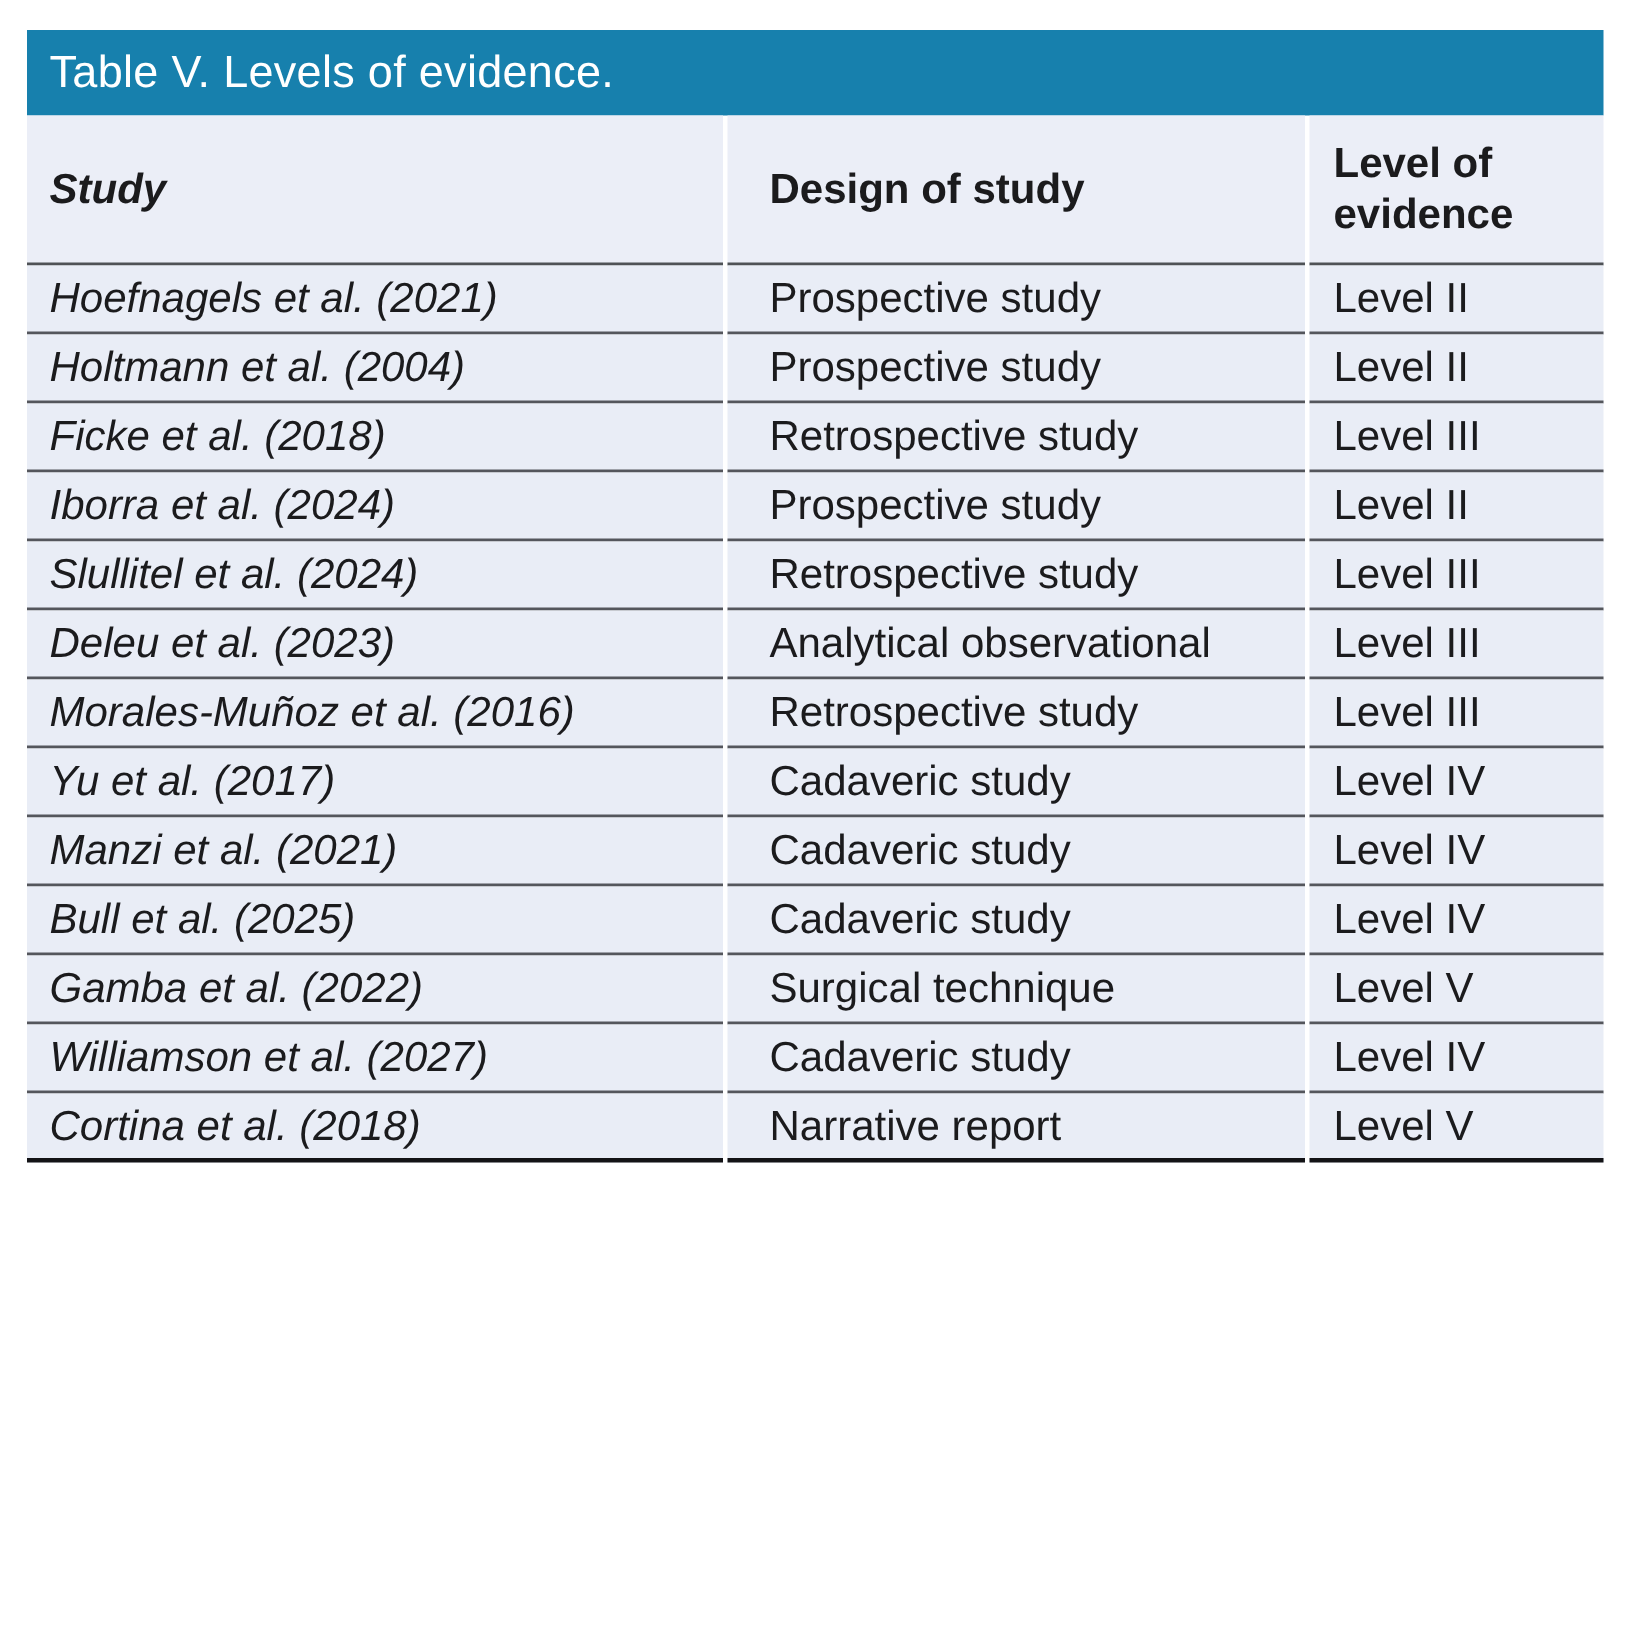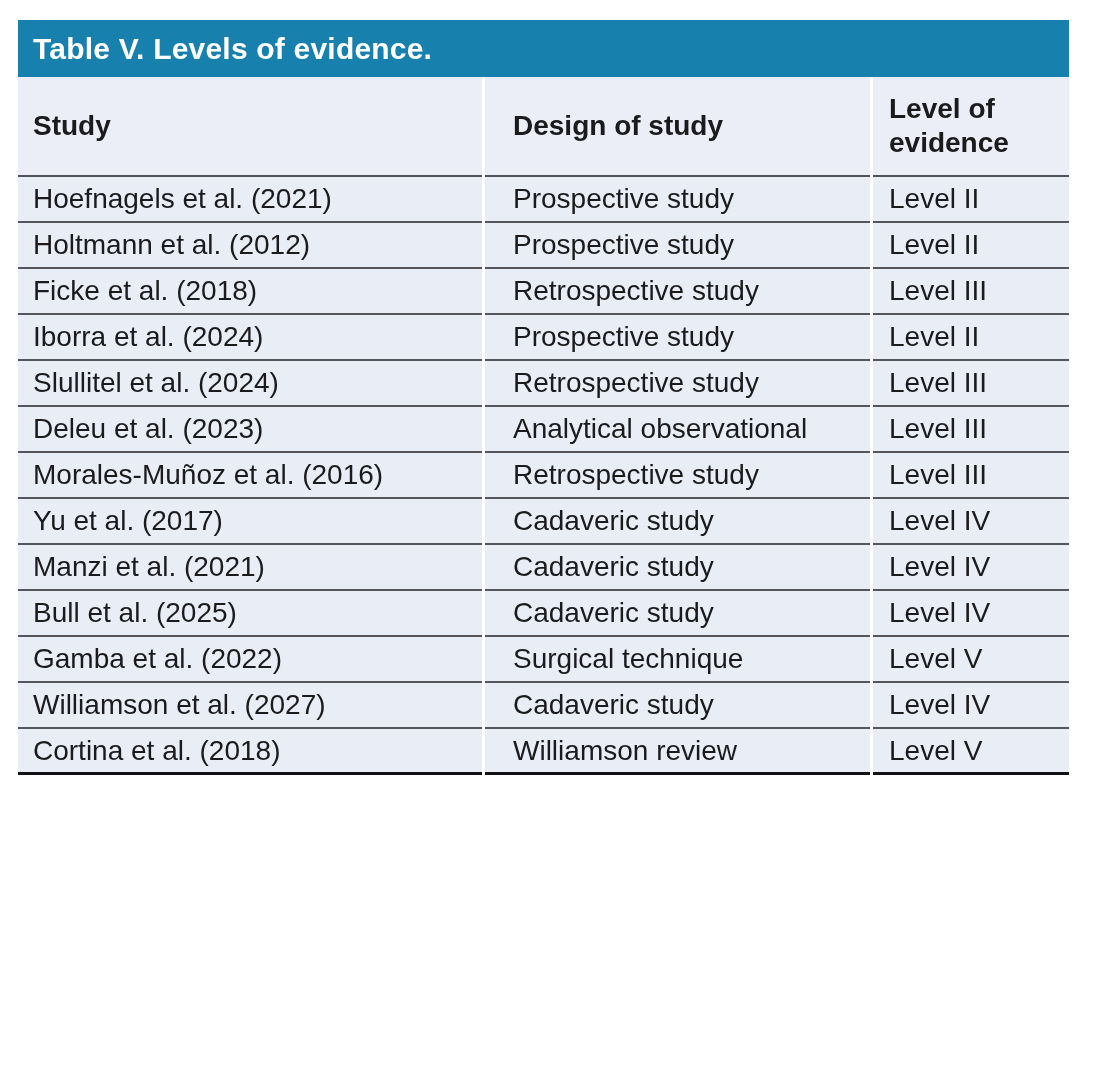--- a/index.html
+++ b/index.html
@@ -24,21 +24,21 @@
   .title-bar {
     height: 57px;
     background: #1780ad;
     display: flex;
     align-items: center;
     padding-left: 15px;
   }
   .title-bar h2 {
     color: #ffffff;
     font-size: 30px;
-    font-weight: bold;
+    font-weight: normal;
     letter-spacing: 0.2px;
   }
   table.evidence {
     border-collapse: separate;
     border-spacing: 3px 0;
     width: calc(100% + 6px);
     margin-left: -3px;
     table-layout: fixed;
   }
   col.col-study  { width: 464px; }
@@ -59,21 +59,21 @@
     line-height: 1.22;
   }
   td {
     height: 46px;
     font-weight: normal;
     border-bottom: 2px solid #54565c;
   }
   tr:last-child td {
     border-bottom: 3px solid #131316;
   }
-  .c1 { padding-left: 15px; }
+  .c1 { padding-left: 15px; font-style: italic; }
   .c2 { padding-left: 28px; }
   .c3 { padding-left: 16px; padding-right: 6px; margin-left: 28px; }
 </style>
 </head>
 <body>
 
 <div class="canvas">
   <div class="table-block">
 
     <div class="title-bar">
@@ -93,21 +93,21 @@
           <th class="c3">Level of evidence</th>
         </tr>
       </thead>
       <tbody>
         <tr>
           <td class="c1">Hoefnagels et al. (2021)</td>
           <td class="c2">Prospective study</td>
           <td class="c3">Level II</td>
         </tr>
         <tr>
-          <td class="c1">Holtmann et al. (2012)</td>
+          <td class="c1">Holtmann et al. (2004)</td>
           <td class="c2">Prospective study</td>
           <td class="c3">Level II</td>
         </tr>
         <tr>
           <td class="c1">Ficke et al. (2018)</td>
           <td class="c2">Retrospective study</td>
           <td class="c3">Level III</td>
         </tr>
         <tr>
           <td class="c1">Iborra et al. (2024)</td>
@@ -149,20 +149,20 @@
           <td class="c2">Surgical technique</td>
           <td class="c3">Level V</td>
         </tr>
         <tr>
           <td class="c1">Williamson et al. (2027)</td>
           <td class="c2">Cadaveric study</td>
           <td class="c3">Level IV</td>
         </tr>
         <tr>
           <td class="c1">Cortina et al. (2018)</td>
-          <td class="c2">Williamson review</td>
+          <td class="c2">Narrative report</td>
           <td class="c3">Level V</td>
         </tr>
       </tbody>
     </table>
 
   </div>
 </div>
 
 </body></html>

